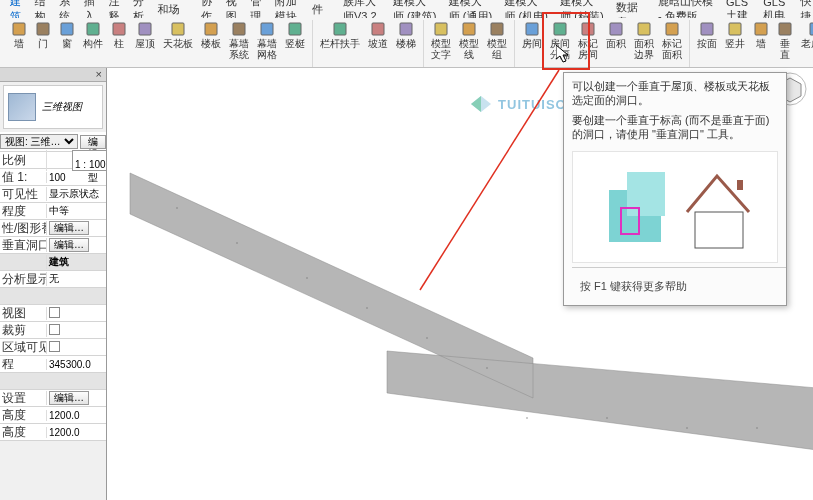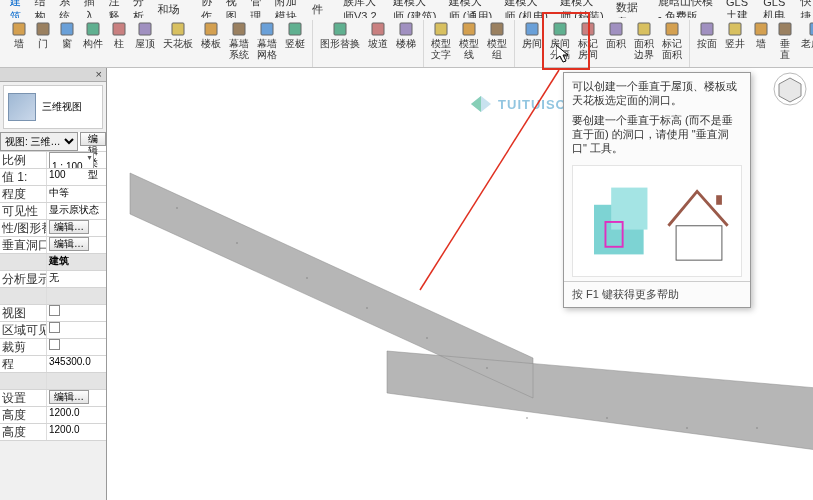--- a/index.html
+++ b/index.html
@@ -15,41 +15,41 @@
 .ribbon-btn { display: flex; flex-direction: column; align-items: center; gap: 1px; padding: 1px 3px; cursor: pointer; min-width: 22px; }
 .ribbon-btn .icn { width: 16px; height: 16px; display: flex; align-items: center; justify-content: center; }
 .ribbon-btn .lbl { font-size: 10px; color: #333; white-space: nowrap; line-height: 11px; text-align: center; }
 .ribbon-label { font-size: 14px; color: #555; padding-bottom: 2px; margin-top: 48px; }
 .highlight-box { position: absolute; border: 2px solid #e03020; pointer-events: none; }
 
 .prop-panel { position: absolute; left: 0; top: 68px; width: 107px; background: #f0f0f0; border-right: 1px solid #999; height: 432px; overflow: hidden; }
 .prop-close { height: 14px; background: #d8d8d8; text-align: right; padding-right: 4px; color: #444; cursor: pointer; border-bottom: 1px solid #aaa; }
 .prop-thumb { height: 44px; background: #fff; border: 1px solid #ccc; margin: 3px; display: flex; align-items: center; padding-left: 4px; }
 .prop-thumb .t-icon { width: 28px; height: 28px; background: linear-gradient(135deg,#9fb8d4,#cad8ea); border: 1px solid #7a93b0; }
-.prop-thumb .t-text { margin-left: 6px; font-size: 10px; }
-.prop-row { display: flex; height: 17px; border-bottom: 1px solid #d4d4d4; background: #fff; }
+.prop-thumb .t-text { margin-left: 6px; font-size: 10px; font-style: italic; }
+.prop-row { display: flex; align-items: center; height: 17px; border-bottom: 1px solid #d4d4d4; background: #fff; }
 .prop-row.hdr { background: #e4e4e4; font-weight: bold; }
 .prop-row .k { width: 46px; padding-left: 2px; font-size: 12px; overflow: hidden; white-space: nowrap; color: #333; }
 .prop-row .v { flex: 1; font-size: 10px; padding-left: 2px; border-left: 1px solid #ddd; overflow: hidden; white-space: nowrap; }
 .prop-row .chk { width: 11px; height: 11px; border: 1px solid #888; background: #fff; display: inline-block; }
 .prop-row .btn { background: linear-gradient(#fdfdfd,#e4e4e4); border: 1px solid #999; font-size: 10px; padding: 0 4px; height: 14px; line-height: 12px; cursor: pointer; }
 .prop-row.typesel { height: 20px; }
 .prop-row.typesel select { flex: 1; font-size: 10px; border: 1px solid #999; }
-.prop-row .drop { border: 1px solid #999; background: #fff; font-size: 10px; padding: 8px 10px 0 2px; position: relative; display: inline-block; min-width: 40px; }
+.prop-row .drop { border: 1px solid #999; background: #fff; font-size: 10px; padding: 8px 10px 0 2px; position: relative; display: inline-block; min-width: 40px; margin-left: 23px; }
 .prop-row .drop:after { content: "▾"; position: absolute; right: 1px; top: 0; font-size: 8px; color: #555; }
 
 .canvas-area { position: absolute; left: 107px; top: 68px; right: 0; bottom: 0; background: #fff; overflow: hidden; }
 .watermark { position: absolute; left: 360px; top: 22px; width: 130px; height: 34px; opacity: 0.6; }
 .watermark .wm-ico { display:inline-block; width:28px; height:28px; vertical-align:middle; }
 .watermark .wm-txt { display:inline-block; font-size:13px; font-weight:bold; color:#4aa0cc; letter-spacing:1px; vertical-align:middle; }
 
-.tooltip { position: absolute; left: 563px; top: 72px; width: 188px; background: #fbfbfb; border: 1px solid #999; box-shadow: 2px 2px 6px rgba(0,0,0,0.25); }
+.tooltip { position: absolute; left: 563px; top: 72px; width: 224px; background: #fbfbfb; border: 1px solid #999; box-shadow: 2px 2px 6px rgba(0,0,0,0.25); }
 .tooltip .tt-text { padding: 6px 8px; color: #333; line-height: 14px; }
 .tooltip .tt-fig { height: 112px; background: #fff; margin: 4px 8px; border: 1px solid #e4e4e4; position: relative; }
-.tooltip .tt-foot { border-top: 1px solid #ccc; padding: 5px 8px; color: #444; }
+.tooltip .tt-foot { border-top: 1px solid #ccc; padding: 11px 8px; color: #444; margin-left: 8px; }
 
 .red-line { position: absolute; stroke: #e03020; stroke-width: 1.5; fill: none; }
 
 .nav-cube { position: absolute; right: 6px; top: 4px; width: 34px; height: 34px; }
 </style>
 </head>
 <body>
 
 <div class="menubar">
   <span class="active">建筑</span>
@@ -171,21 +171,21 @@
       <div class="ribbon-label">构建</div>
     </div>
     <div class="ribbon-group">
       <div class="ribbon-icons">
         <div class="ribbon-btn">
           <div class="icn">
             <svg width="16" height="16">
               <rect x="2" y="2" width="12" height="12" fill="#60b090" stroke="#666" rx="1"></rect>
             </svg>
           </div>
-          <div class="lbl">图形替换</div>
+          <div class="lbl">栏杆扶手</div>
         </div>
         <div class="ribbon-btn">
           <div class="icn">
             <svg width="16" height="16">
               <rect x="2" y="2" width="12" height="12" fill="#c98080" stroke="#666" rx="1"></rect>
             </svg>
           </div>
           <div class="lbl">坡道</div>
         </div>
         <div class="ribbon-btn">
@@ -341,26 +341,26 @@
   <div id="prop-rows">
       <div class="prop-row">
         <div class="k">比例</div>
         <div class="v"><span class="drop">1 : 100</span></div>
       </div>
       <div class="prop-row">
         <div class="k">值 1:</div>
         <div class="v">100</div>
       </div>
       <div class="prop-row">
+        <div class="k">可见性</div>
+        <div class="v">显示原状态</div>
+      </div>
+      <div class="prop-row">
         <div class="k">程度</div>
         <div class="v">中等</div>
-      </div>
-      <div class="prop-row">
-        <div class="k">可见性</div>
-        <div class="v">显示原状态</div>
       </div>
       <div class="prop-row">
         <div class="k">性/图形替换</div>
         <div class="v"><button class="btn">编辑…</button></div>
       </div>
       <div class="prop-row">
         <div class="k">垂直洞口</div>
         <div class="v"><button class="btn">编辑…</button></div>
       </div>
       <div class="prop-row hdr">
@@ -373,25 +373,25 @@
       </div>
       <div class="prop-row hdr">
         <div class="k"></div>
         <div class="v"></div>
       </div>
       <div class="prop-row">
         <div class="k">视图</div>
         <div class="v"><span class="chk"></span></div>
       </div>
       <div class="prop-row">
+        <div class="k">裁剪</div>
+        <div class="v"><span class="chk"></span></div>
+      </div>
+      <div class="prop-row">
         <div class="k">区域可见</div>
-        <div class="v"><span class="chk"></span></div>
-      </div>
-      <div class="prop-row">
-        <div class="k">裁剪</div>
         <div class="v"><span class="chk"></span></div>
       </div>
       <div class="prop-row">
         <div class="k">程</div>
         <div class="v">345300.0</div>
       </div>
       <div class="prop-row hdr">
         <div class="k"></div>
         <div class="v"></div>
       </div>

